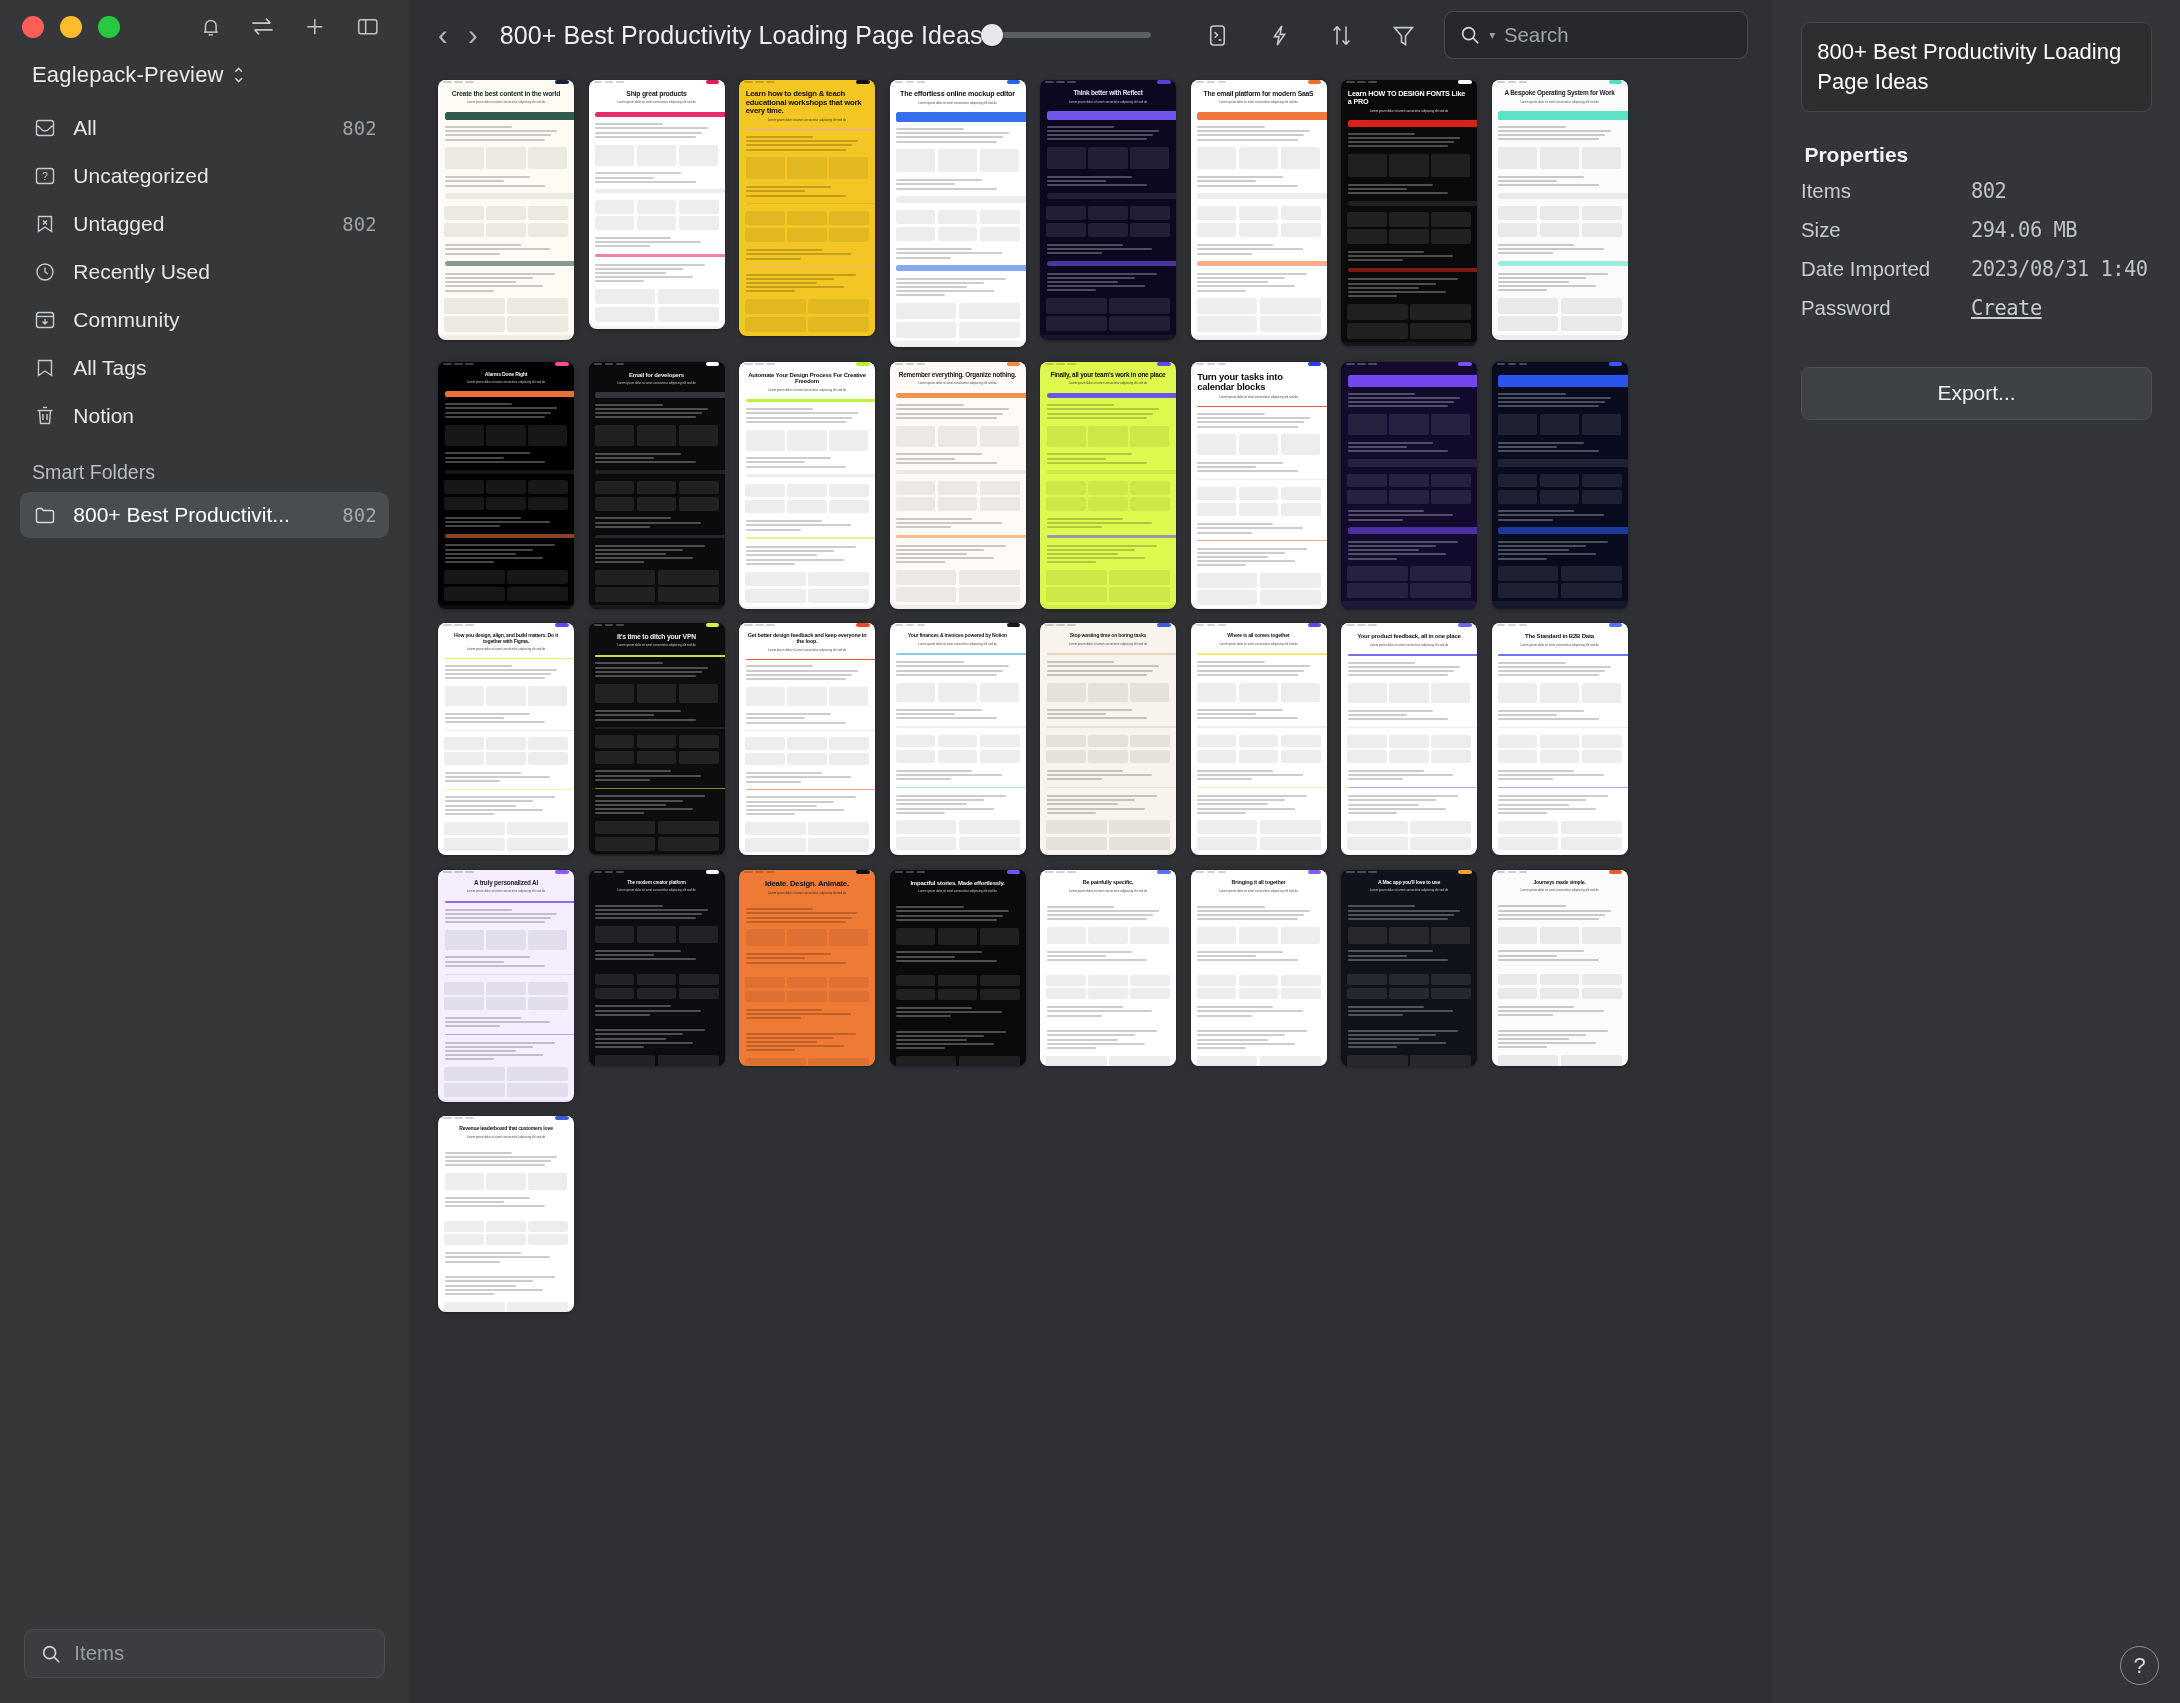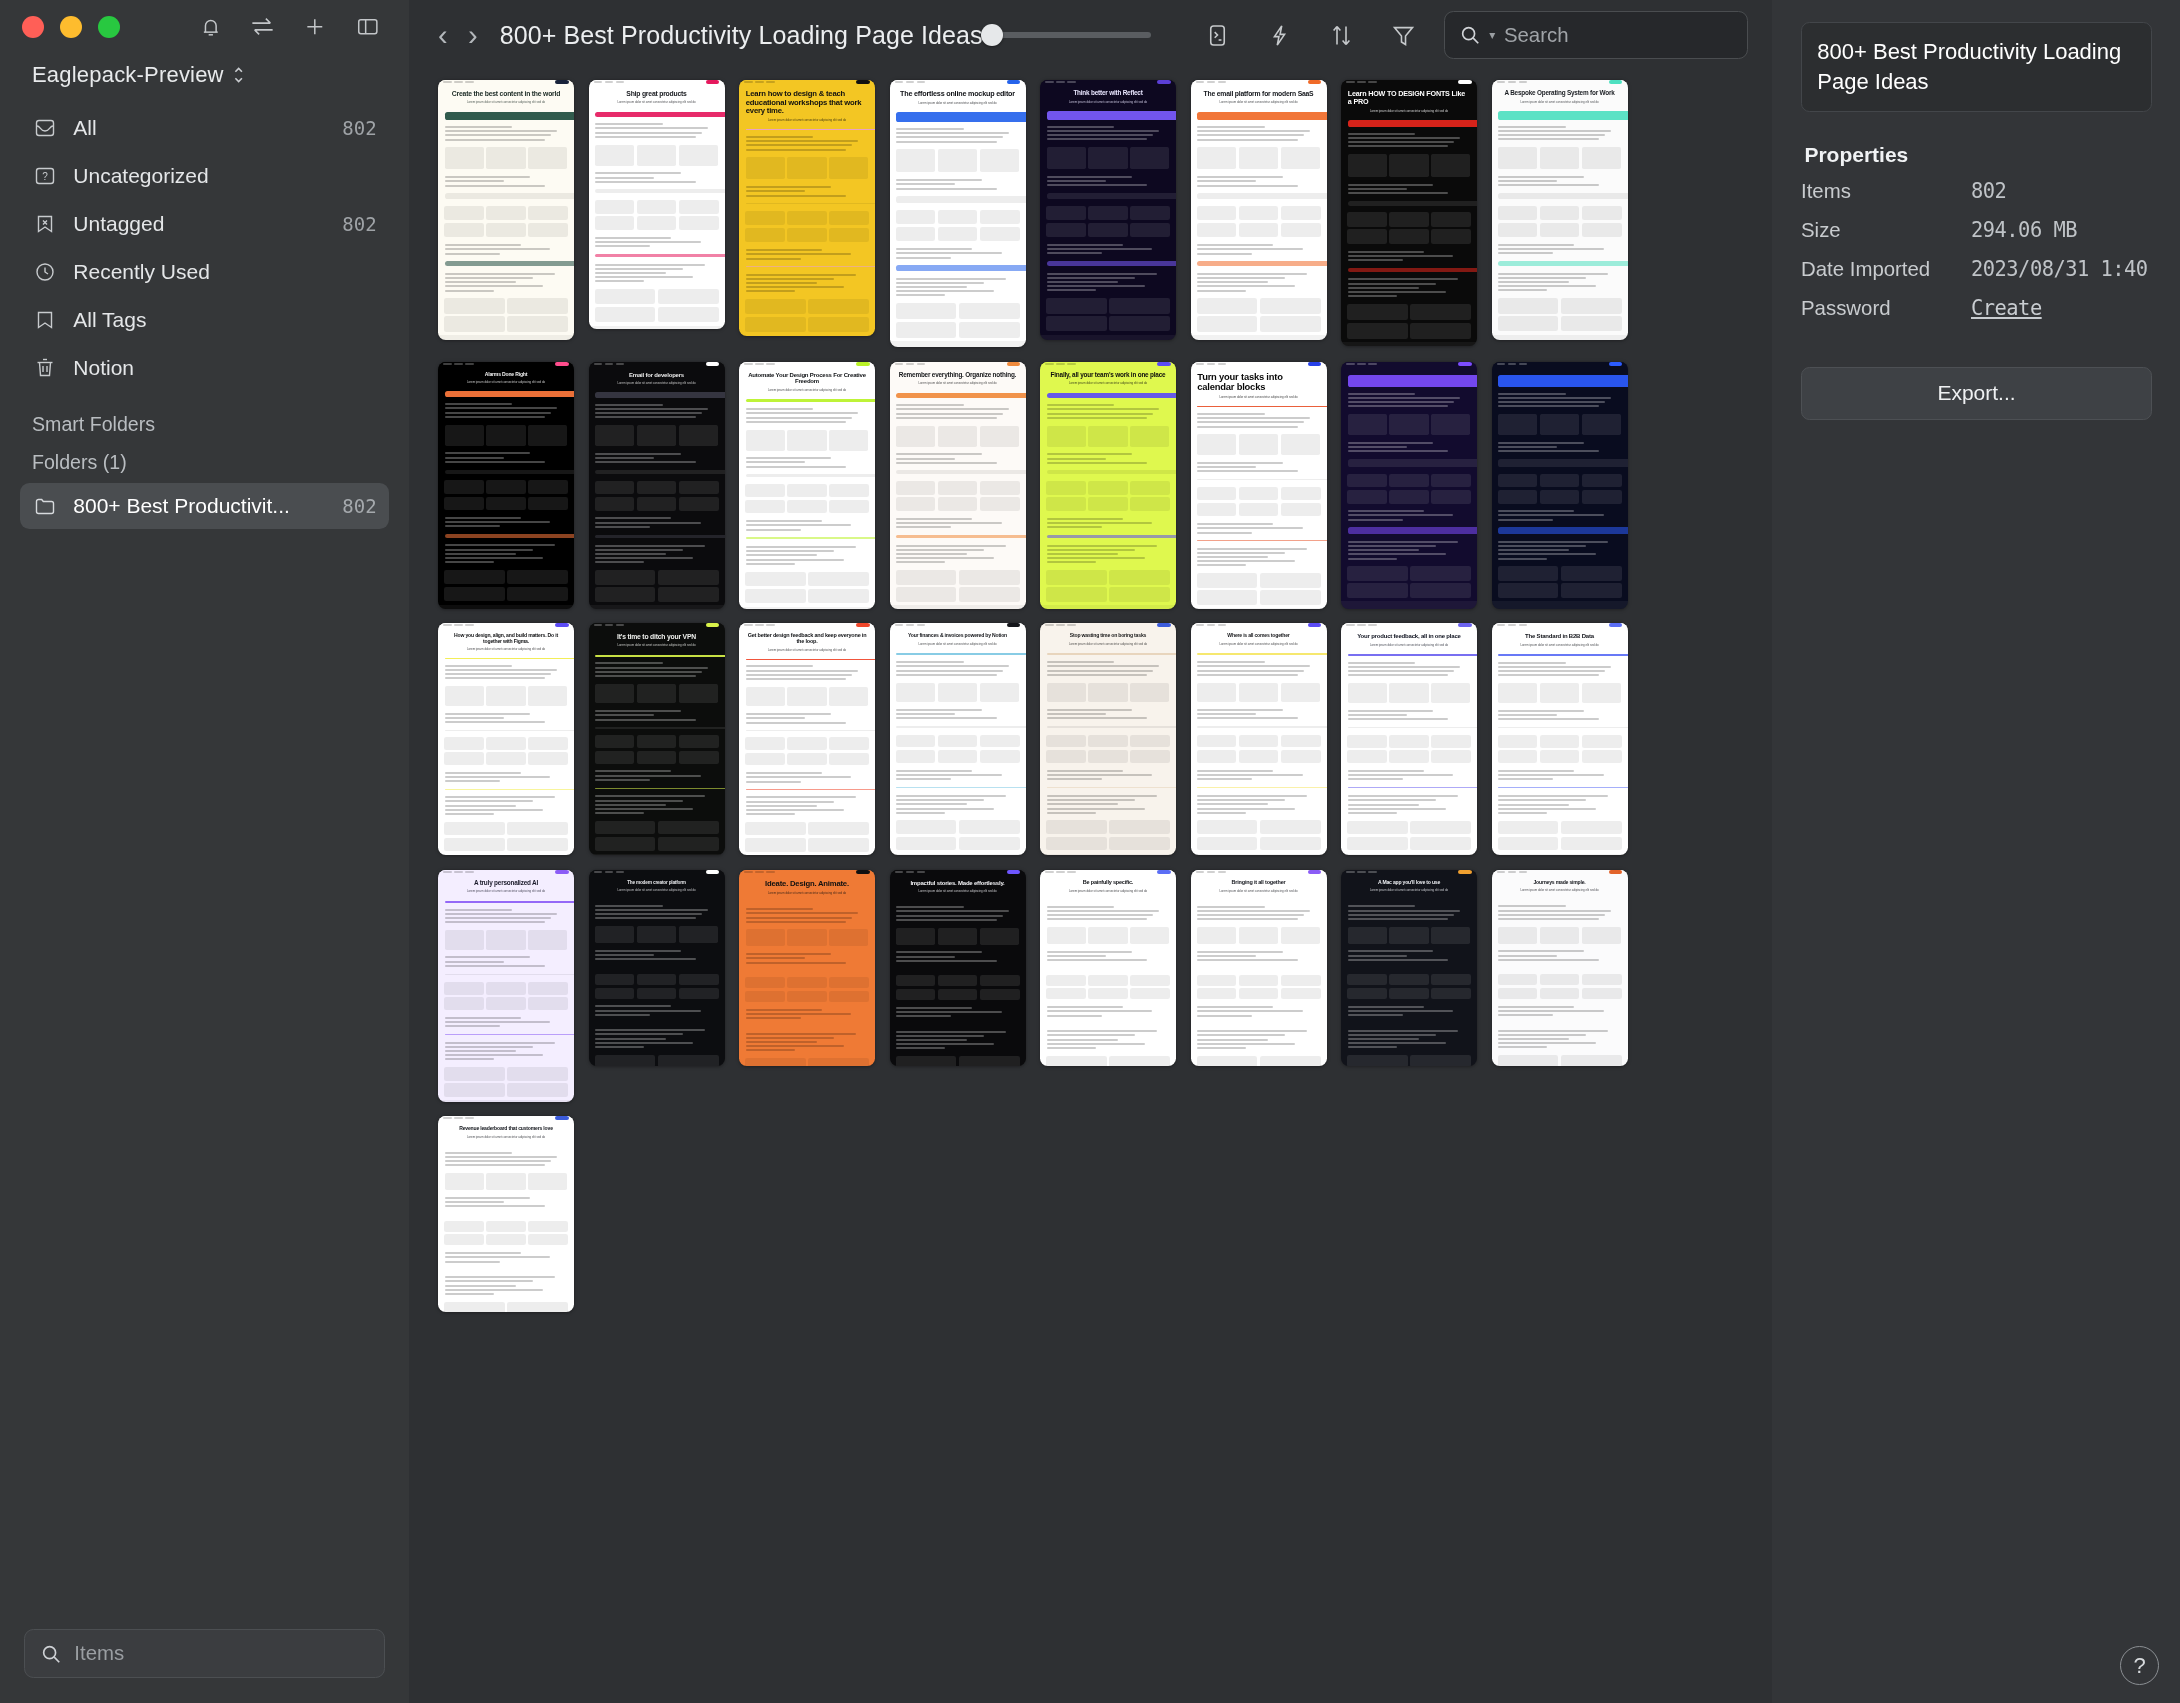--- a/index.html
+++ b/index.html
@@ -253,20 +253,31 @@
               <circle cx="12" cy="12" r="8"></circle>
               <path d="M12 7.5V12l3 2"></path>
             </svg>
           </span>
         <span class="lbl">Recently Used</span>
         <span class="cnt"></span>
       </div>
       <div class="nav-item">
         <span class="ico">
             <svg width="24" height="24" viewBox="0 0 24 24" fill="none" stroke="currentColor" stroke-width="1.4">
+              <rect x="3.5" y="4.5" width="17" height="15" rx="2.5"></rect>
+              <path d="M4 8.5h16"></path>
+              <path d="M12 11v5M9.5 13.5L12 16l2.5-2.5"></path>
+            </svg>
+          </span>
+        <span class="lbl">Community</span>
+        <span class="cnt"></span>
+      </div>
+      <div class="nav-item">
+        <span class="ico">
+            <svg width="24" height="24" viewBox="0 0 24 24" fill="none" stroke="currentColor" stroke-width="1.4">
               <path d="M5.5 4.5h13v15l-6.5-4.5L5.5 19.5z"></path>
             </svg>
           </span>
         <span class="lbl">All Tags</span>
         <span class="cnt"></span>
       </div>
       <div class="nav-item">
         <span class="ico">
             <svg width="24" height="24" viewBox="0 0 24 24" fill="none" stroke="currentColor" stroke-width="1.4">
               <path d="M4.5 6.5h15"></path>
@@ -274,21 +285,20 @@
               <path d="M10 3.5h4"></path>
               <path d="M10 10v6M14 10v6"></path>
             </svg>
           </span>
         <span class="lbl">Notion</span>
         <span class="cnt"></span>
       </div>
     </nav>
 
     <div class="grp-title">Smart Folders</div>
-    <div class="grp-title" style="padding-top:6.8px;">Folders (1)</div>
 
     <div class="folders-wrap">
       <div class="folder-item">
         <span class="ico">
             <svg width="24" height="24" viewBox="0 0 24 24" fill="none" stroke="currentColor" stroke-width="1.4">
               <path d="M3.5 7.5a2 2 0 012-2h3.2l1.6 2H18.5a2 2 0 012 2v8a2 2 0 01-2 2h-13a2 2 0 01-2-2z"></path>
             </svg>
           </span>
         <span class="lbl">800+ Best Productivit...</span>
         <span class="cnt">802</span>

